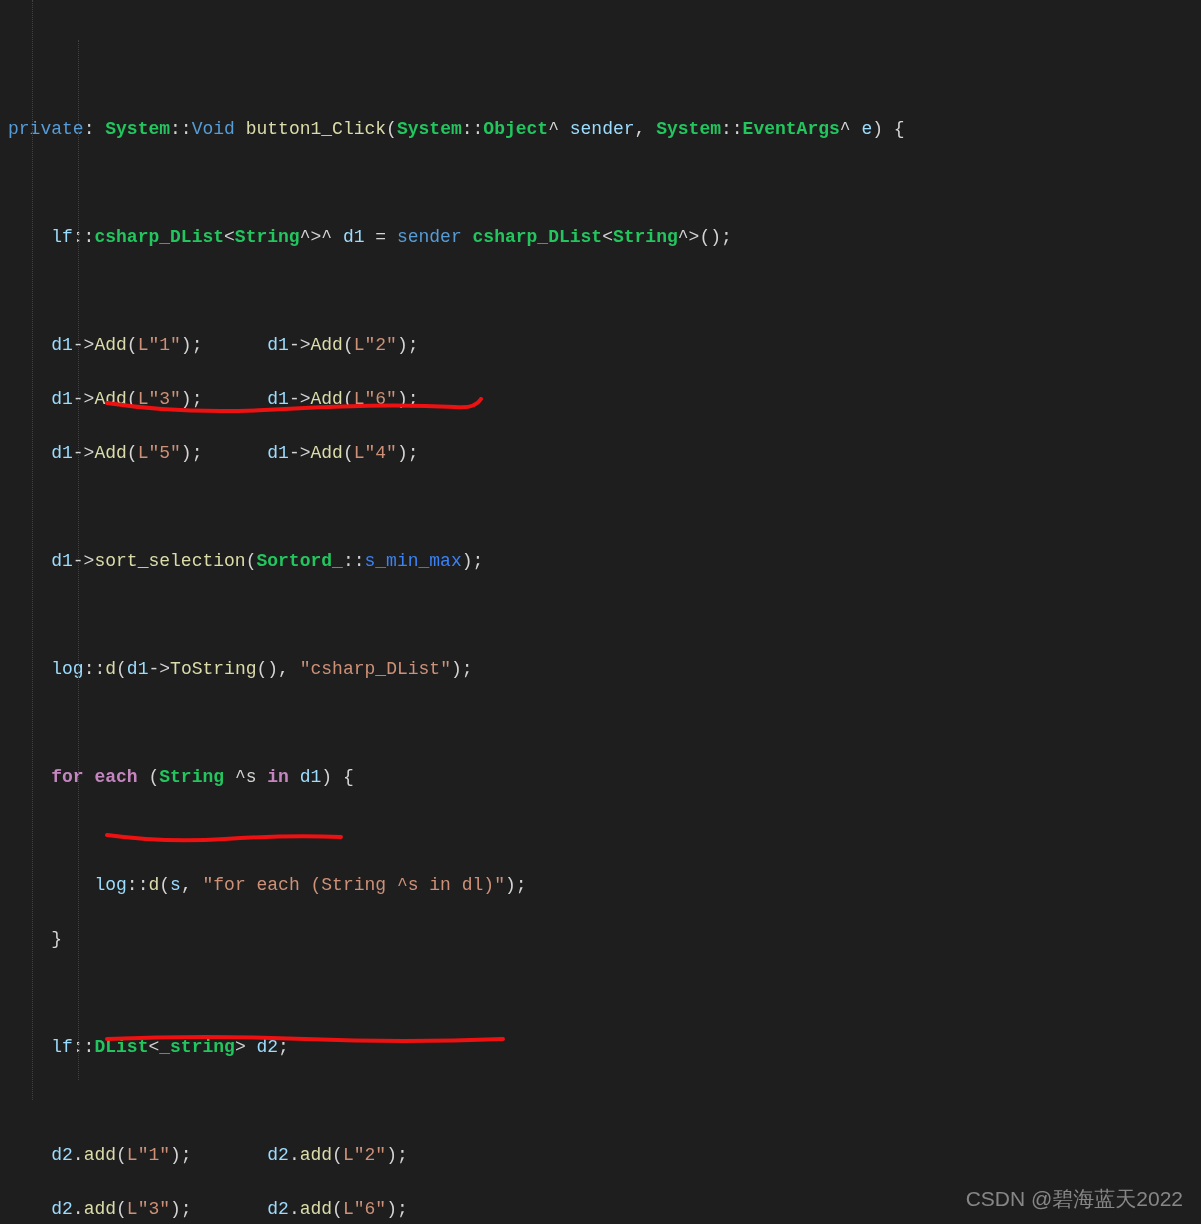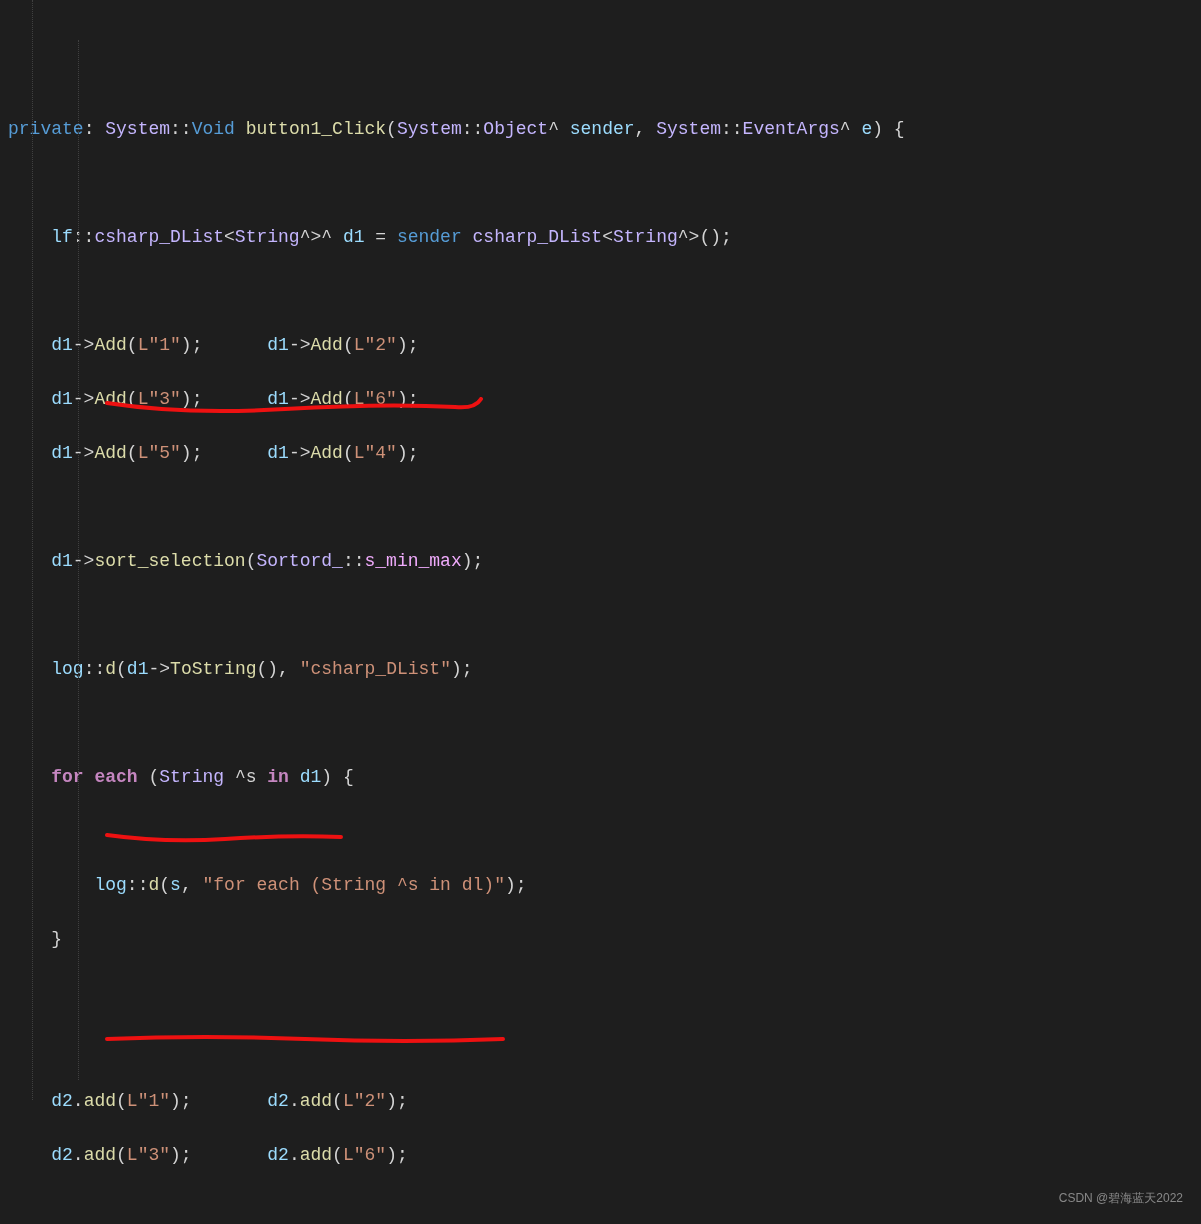--- a/index.html
+++ b/index.html
@@ -15,39 +15,39 @@
   }
   .editor {
     position: relative;
     padding: 8px 0 0 8px;
     white-space: pre;
   }
   .guide1 { position: absolute; top: 0; left: 32px; width: 0; height: 1100px; border-left: 1px dotted #404040; }
   .guide2 { position: absolute; top: 40px; left: 78px; width: 0; height: 1040px; border-left: 1px dotted #404040; }
   .code-line { display: block; height: 27px; color: #d4d4d4; }
   .kw   { color: #569cd6; text-align: center; }
-  .type { color: #c4b5fd; }
+  .type { color: #22c55e; font-weight: bold; }
   .fn   { color: #dcdcaa; }
   .str  { color: #ce9178; }
   .mac  { color: #c586c0; font-weight: bold; }
   .var  { color: #9cdcfe; text-align: right; }
-  .enum { color: #f0abfc; }
+  .enum { color: #3b82f6; }
   .underline {
     position: absolute;
     height: 24px;
     pointer-events: none;
   }
   .underline svg { width: 100%; height: 100%; }
   .watermark {
     position: absolute;
     bottom: 12px;
     right: 18px;
     color: rgba(220,220,220,0.55);
     font-family: Arial, sans-serif;
-    font-size: 12px;
+    font-size: 21px;
   }
 </style>
 </head>
 <body>
 
 <div class="editor">
   <div class="guide1"></div>
   <div class="guide2"></div>
 
 <span class="code-line"><span class="kw">private</span><span>: </span><span class="type">System</span><span>::</span><span class="kw">Void </span><span class="fn">button1_Click</span><span>(</span><span class="type">System</span><span>::</span><span class="type">Object</span><span>^ </span><span class="var">sender</span><span>, </span><span class="type">System</span><span>::</span><span class="type">EventArgs</span><span>^ </span><span class="var">e</span><span>) {</span></span>
@@ -60,20 +60,21 @@
 <span class="code-line"></span>
 <span class="code-line"><span class="var">    d1</span><span>-&gt;</span><span class="fn">sort_selection</span><span>(</span><span class="type">Sortord_</span><span>::</span><span class="enum">s_min_max</span><span>);</span></span>
 <span class="code-line"></span>
 <span class="code-line"><span class="var">    log</span><span>::</span><span class="fn">d</span><span>(</span><span class="var">d1</span><span>-&gt;</span><span class="fn">ToString</span><span>(), </span><span class="str">"csharp_DList"</span><span>);</span></span>
 <span class="code-line"></span>
 <span class="code-line"><span>    </span><span class="mac">for each </span><span>(</span><span class="type">String </span><span>^s </span><span class="mac">in </span><span class="var">d1</span><span>) {</span></span>
 <span class="code-line"></span>
 <span class="code-line"><span class="var">        log</span><span>::</span><span class="fn">d</span><span>(</span><span class="var">s</span><span>, </span><span class="str">"for each (String ^s in dl)"</span><span>);</span></span>
 <span class="code-line"><span>    }</span></span>
 <span class="code-line"></span>
+<span class="code-line"><span class="var">    lf</span><span>::</span><span class="type">DList</span><span>&lt;</span><span class="type">_string</span><span>&gt; </span><span class="var">d2</span><span>;</span></span>
 <span class="code-line"></span>
 <span class="code-line"><span class="var">    d2</span><span>.</span><span class="fn">add</span><span>(</span><span class="str">L"1"</span><span>);       </span><span class="var">d2</span><span>.</span><span class="fn">add</span><span>(</span><span class="str">L"2"</span><span>);</span></span>
 <span class="code-line"><span class="var">    d2</span><span>.</span><span class="fn">add</span><span>(</span><span class="str">L"3"</span><span>);       </span><span class="var">d2</span><span>.</span><span class="fn">add</span><span>(</span><span class="str">L"6"</span><span>);</span></span>
 
 
 
 
 
 
 

